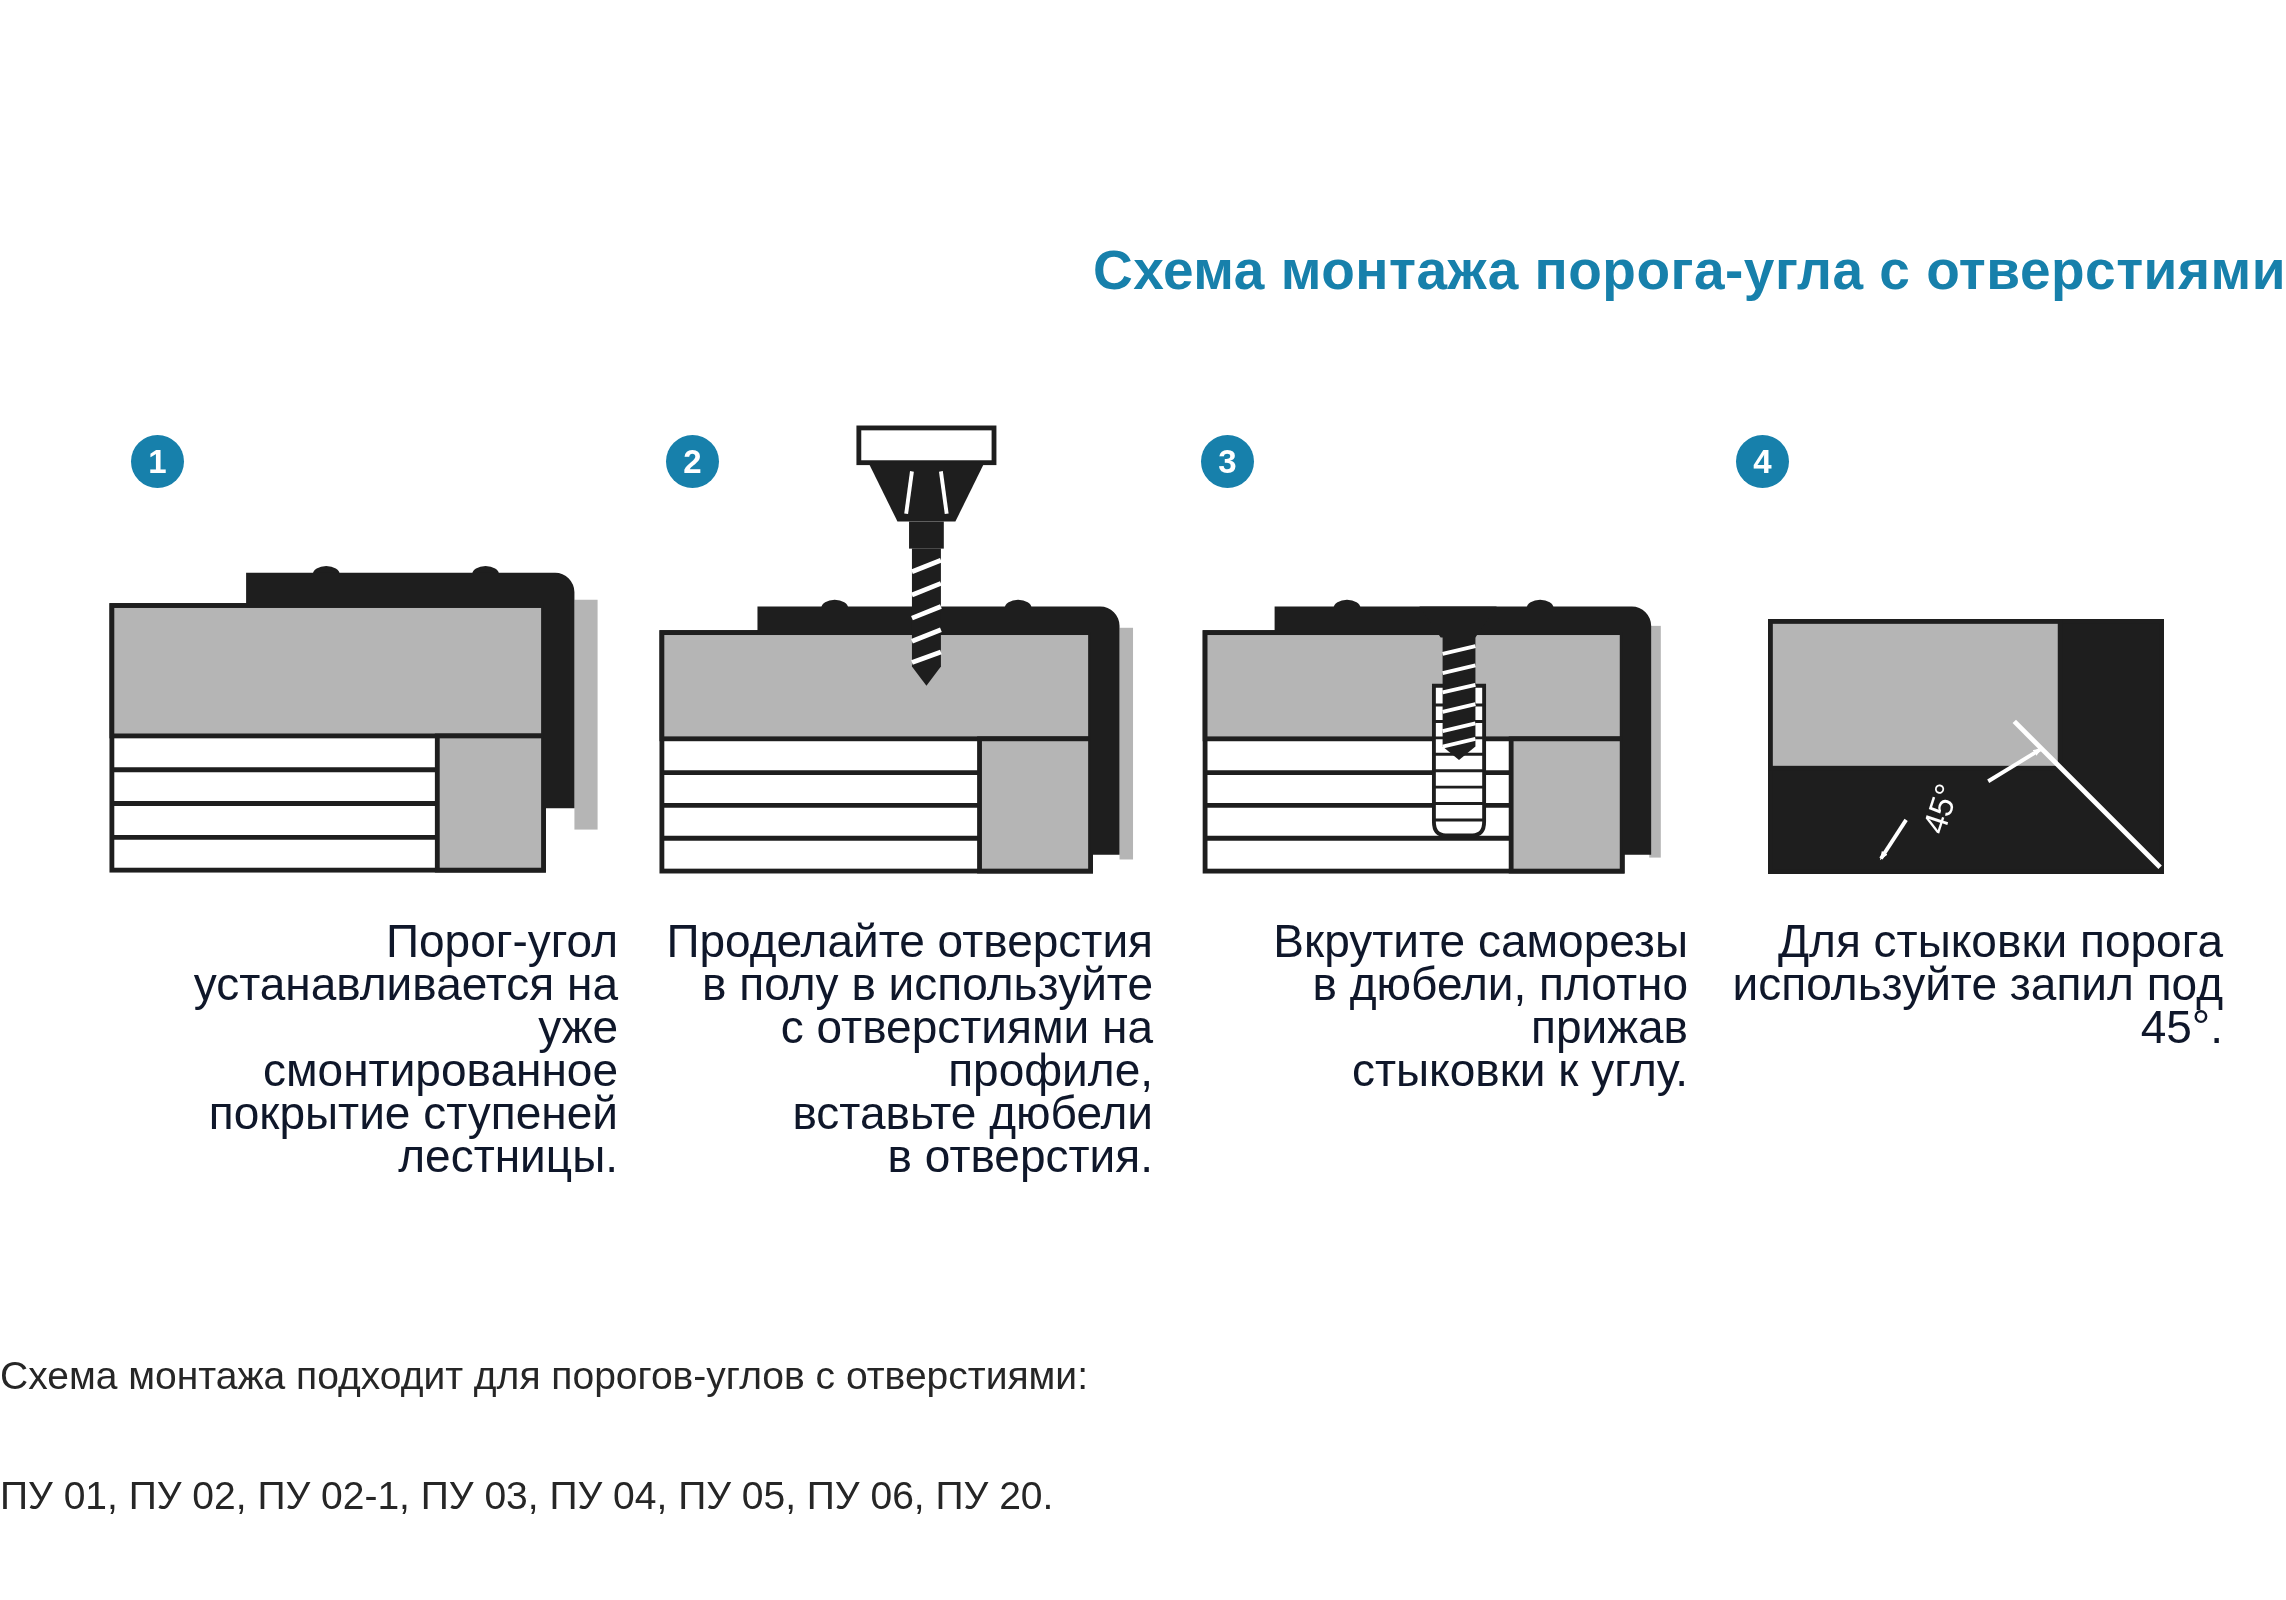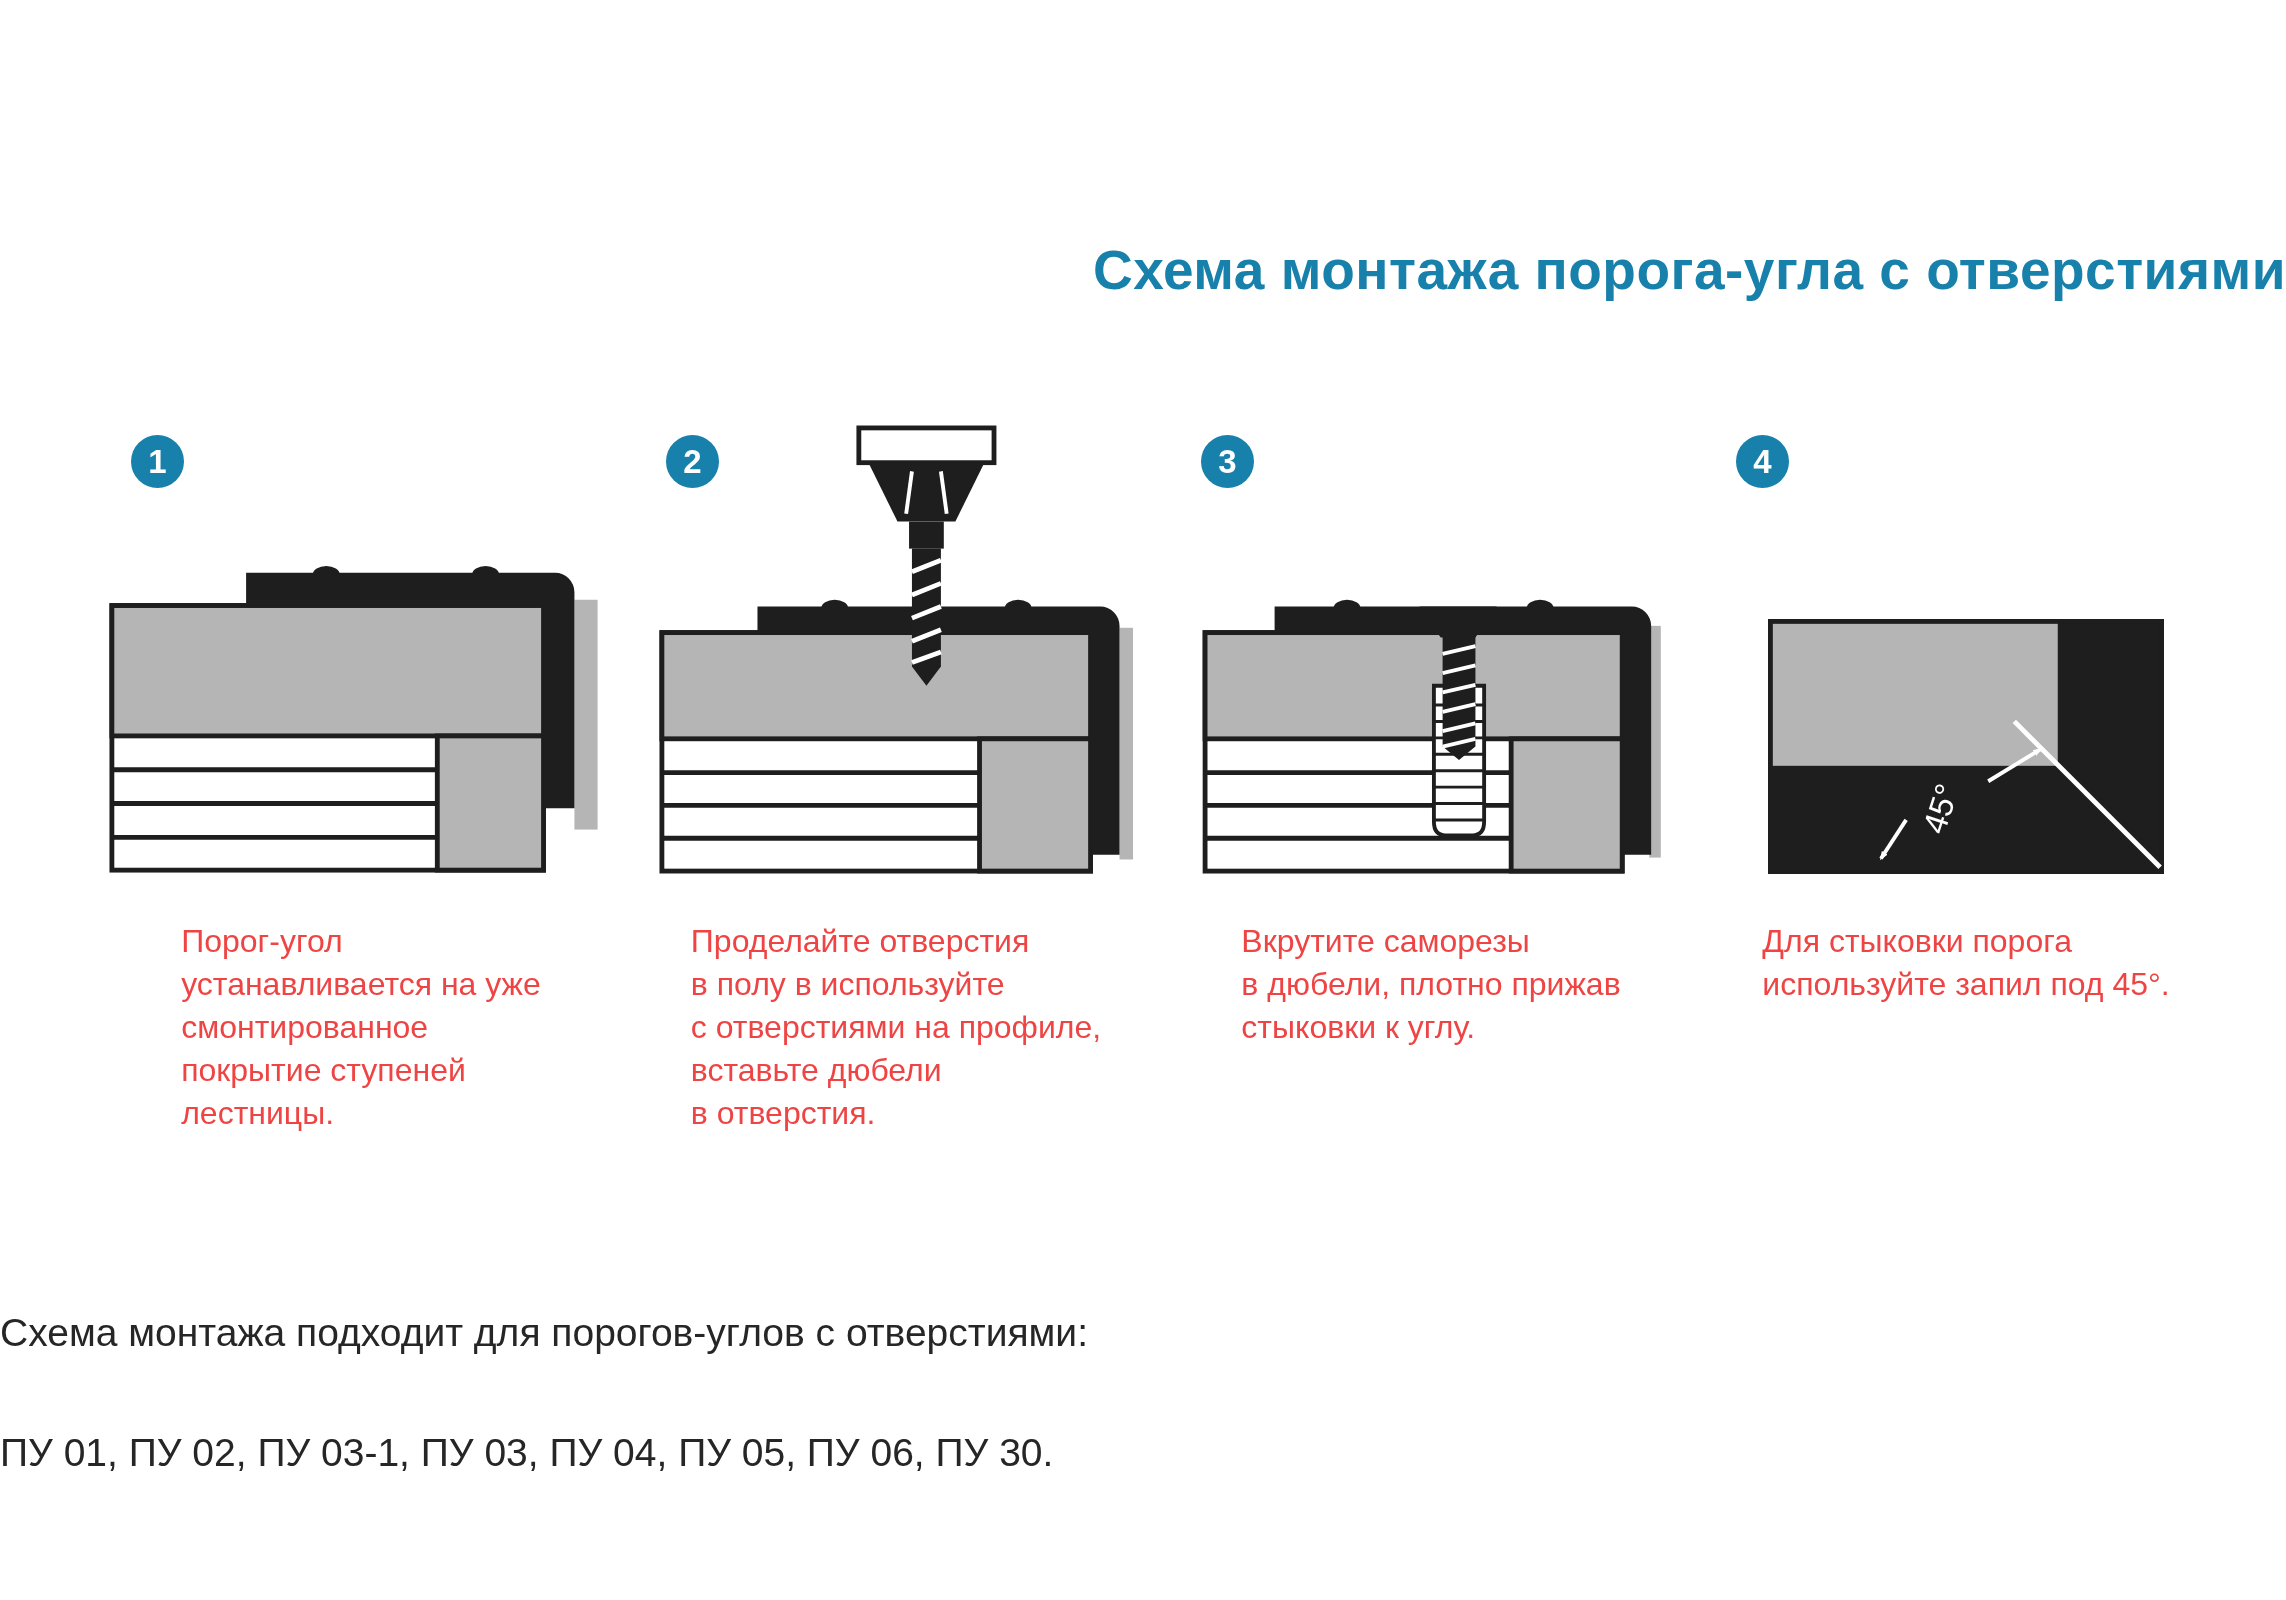--- a/index.html
+++ b/index.html
@@ -41,25 +41,25 @@
   }
   .illus {
     height: 386px;
     width: 100%;
     display: flex;
     align-items: flex-end;
     justify-content: center;
   }
   .caption {
     margin-top: 46px;
-    font-size: 32px;
+    font-size: 46px;
     line-height: 43px;
-    text-align: left;
+    text-align: right;
     white-space: pre-line;
-    color: #ef4444;
+    color: #0f172a;
   }
   .footer {
     margin-top: 108px;
     text-align: left;
     font-size: 39px;
     line-height: 60px;
     white-space: pre-line;
     color: #262626;
   }
   svg { display: block; }
@@ -222,17 +222,17 @@
         </svg>
       </div>
       <div class="caption">Для стыковки порога
 используйте запил под 45°.</div>
     </div>
 
   </div>
 
   <div class="footer">
     <div>Схема монтажа подходит для порогов-углов с отверстиями:</div>
-    <div>ПУ 01, ПУ 02, ПУ 03-1, ПУ 03, ПУ 04, ПУ 05, ПУ 06, ПУ 30.</div>
+    <div>ПУ 01, ПУ 02, ПУ 02-1, ПУ 03, ПУ 04, ПУ 05, ПУ 06, ПУ 20.</div>
   </div>
 
 </div>
 
 
 </body></html>

